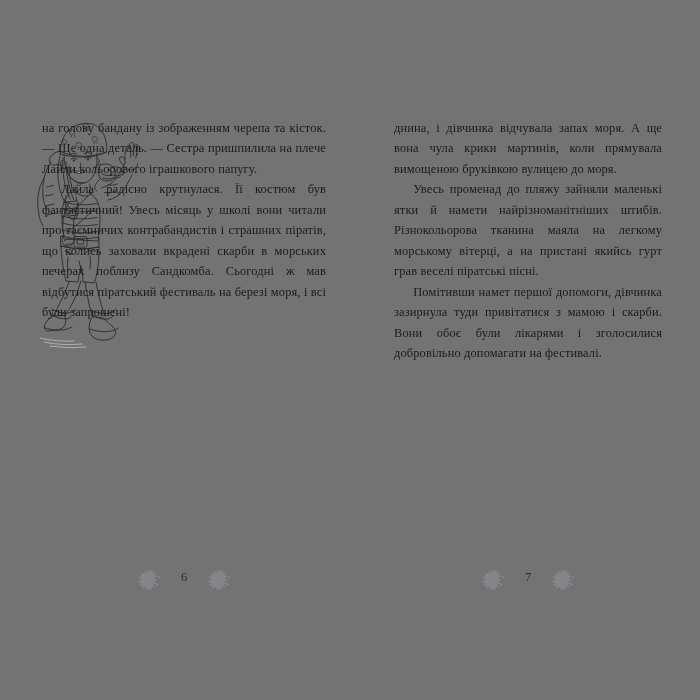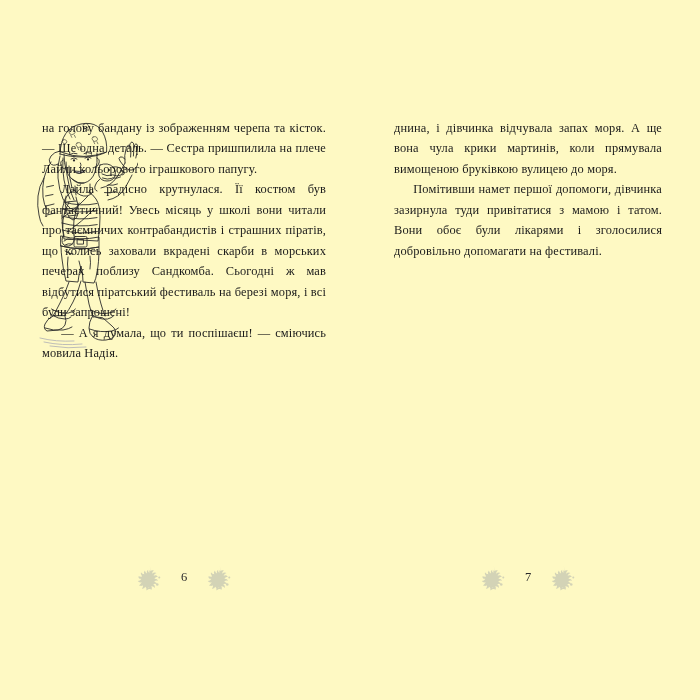--- a/index.html
+++ b/index.html
@@ -12,21 +12,21 @@
     width: 700px;
     height: 700px;
     overflow: hidden;
     font-family: "Liberation Serif", "DejaVu Serif", serif;
     color: #1a1a1a;
   }
   .spread {
     position: relative;
     width: 700px;
     height: 700px;
-    background: #fef9c3;
+    background: #737373;
   }
 
   
   .page {
     position: absolute;
     top: 118px;
   }
   .page-left  { left: 42px;  width: 284px; }
   .page-right { left: 394px; width: 268px; }
 
@@ -224,28 +224,28 @@
     </svg>
   </div>
 
   <div class="page page-left">
     <div class="textblock">
       <p class="cont">
         <span class="wrapbox"></span>
         <span>на голову бандану із зображенням черепа та кісток. — Ще одна деталь. — Сестра пришпилила на плече Лайли кольорового іграшкового папугу.</span>
       </p>
       <p>Лайла радісно крутнулася. Її костюм був фантастичний! Увесь місяць у школі вони читали про таємничих контрабандистів і страшних піратів, що колись заховали вкрадені скарби в морських печерах поблизу Сандкомба. Сьогодні ж мав відбутися піратський фестиваль на березі моря, і всі були запрошені!</p>
-      <p>— А я думала, що ти поспішаєш! — сміючись мовила Надія.</p>
     </div>
   </div>
 
   <div class="page page-right">
     <div class="textblock">
       <p class="cont">днина, і дівчинка відчувала запах моря. А ще вона чула крики мартинів, коли прямувала вимощеною бруківкою вулицею до моря.</p>
-      <p>Помітивши намет першої допомоги, дівчинка зазирнула туди привітатися з мамою і татом. Вони обоє були лікарями і зголосилися добровільно допомагати на фестивалі.</p>
+      <p>Увесь променад до пляжу зайняли маленькі ятки й намети найрізноманітніших штибів. Різнокольорова тканина маяла на легкому морському вітерці, а на пристані якийсь гурт грав веселі піратські пісні.</p>
+      <p>Помітивши намет першої допомоги, дівчинка зазирнула туди привітатися з мамою і скарби. Вони обоє були лікарями і зголосилися добровільно допомагати на фестивалі.</p>
     </div>
   </div>
 
   <div class="footer footer-left">
     <span class="fleuron">
       <svg viewBox="0 0 40 40" xmlns="http://www.w3.org/2000/svg" fill="#9aa0a6" stroke="none">
         <path d="M20 3 q2.4 4 1 7.6 q2.8 -2.2 5.6 -0.8 q-2.6 1.6 -2.8 4.6 q3.4 -2.8 6.6 -1 q-3.2 1 -4.4 4 q4 -1.6 6.4 1.4 q-3.6 0.2 -5.2 3 q4.2 -0.4 5.6 3 q-3.6 -0.8 -5.8 1.4 q4 0.8 4.4 4.4 q-3 -2 -5.8 -0.6 q3.2 2 2.4 5.4 q-2.2 -2.8 -5.2 -2.4 q2 3.2 -0.4 5.6 q-1 -3.4 -3.8 -4.2 q0.2 3.8 -3 5 q0.4 -3.6 -1.8 -5.6 q-1.6 3.4 -5.2 3 q2.4 -2.6 1.6 -5.6 q-3 2.2 -5.8 0.2 q3.4 -1.2 4 -4.4 q-3.8 1.2 -5.8 -1.8 q3.6 -0.2 5.2 -3 q-4 -0.4 -4.6 -4 q3.2 1.6 5.8 -0.2 q-3 -2.4 -1.6 -5.6 q1.8 2.8 4.8 2.8 q-1.6 -3.2 1 -5.4 q0.4 3.2 3 4.2 q-1.2 -3.6 1.8 -5.4 q-0.6 3 1.6 4.8 q-0.6 -4 2.4 -5.8 z"></path>
         <path d="M19.2 26 q0.8 5 0.8 8.8 q2.4 1 3.8 2.6 q-4.4 -0.8 -8.4 0.4 q1.8 -2.2 3.4 -2.8 q-0.2 -4.2 0.4 -9z"></path>
         <circle cx="8.5" cy="30.5" r="1.9"></circle>
         <circle cx="31.5" cy="30.5" r="1.9"></circle>

